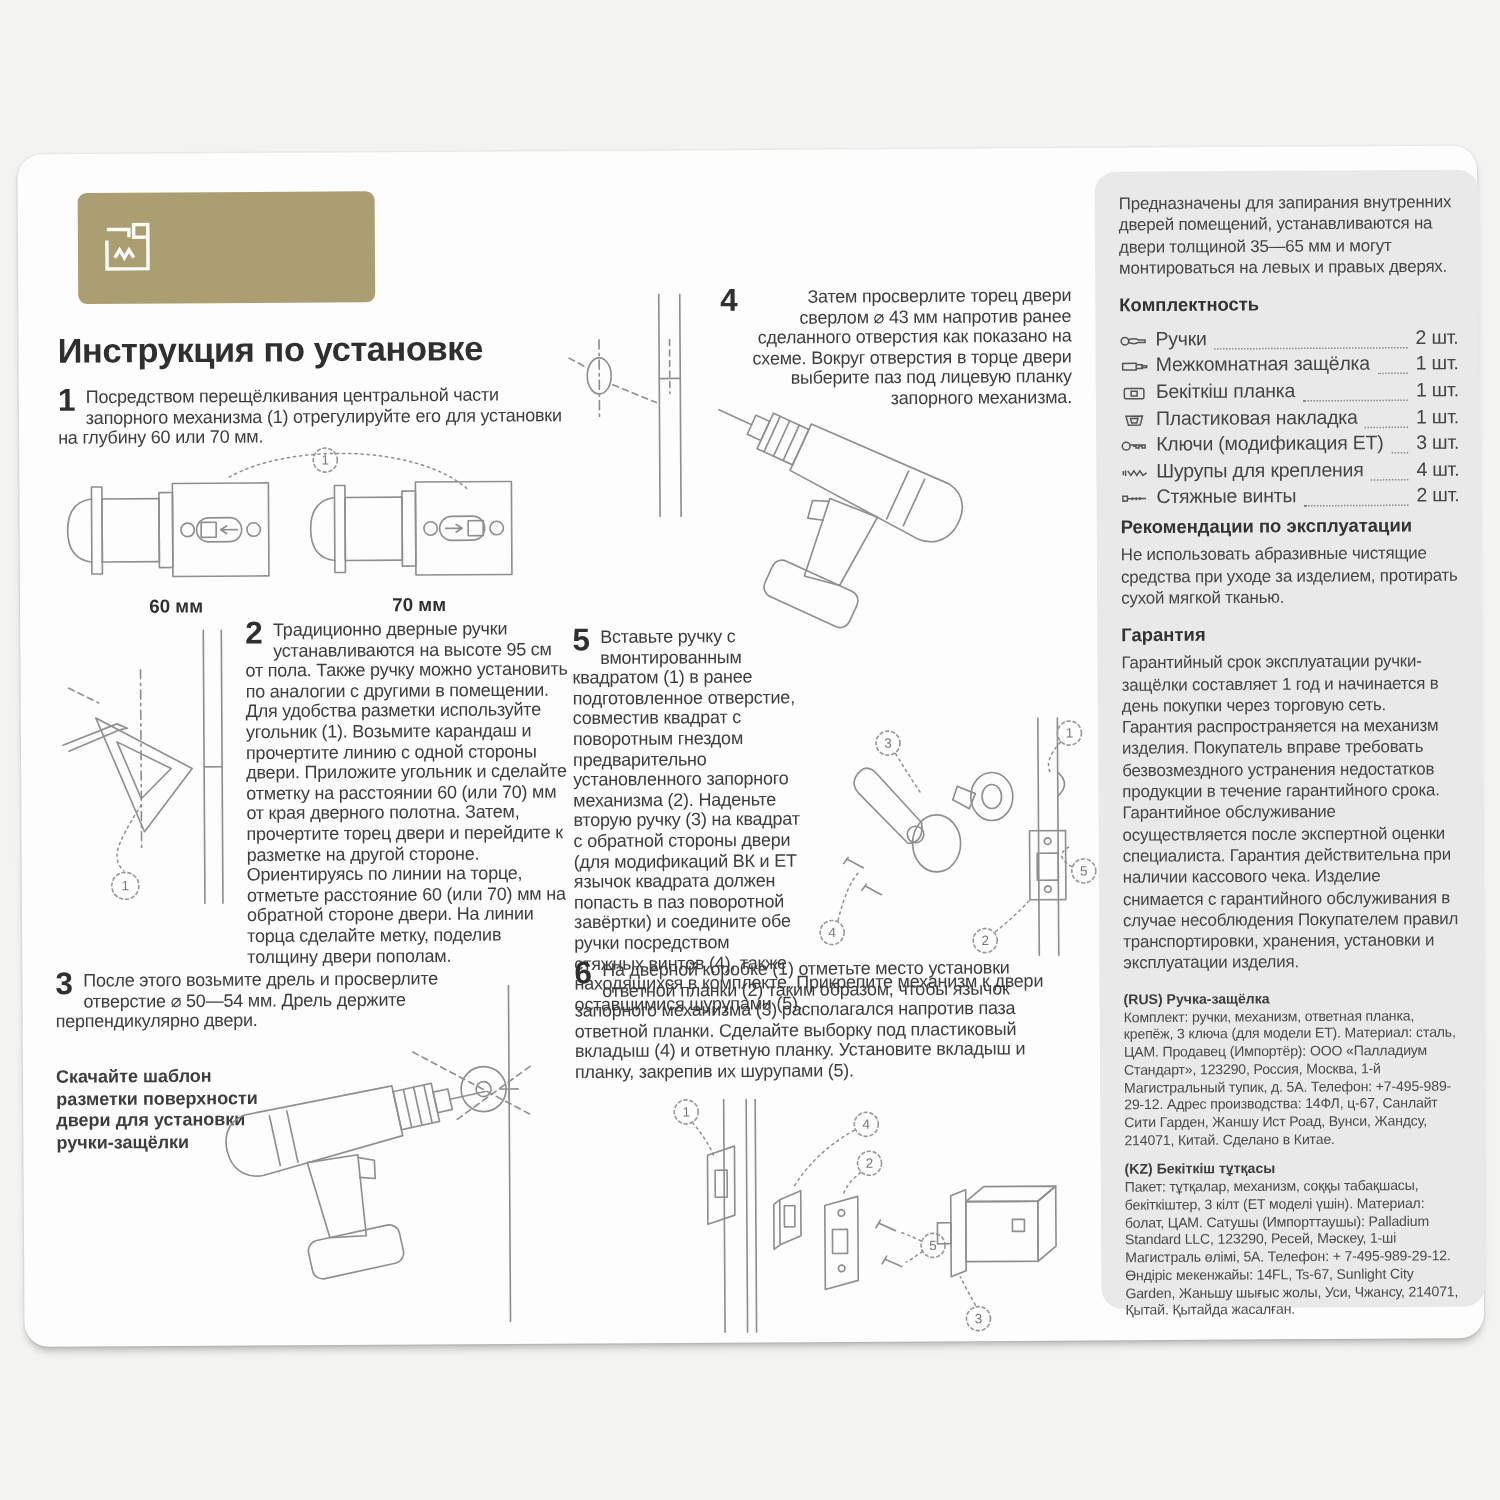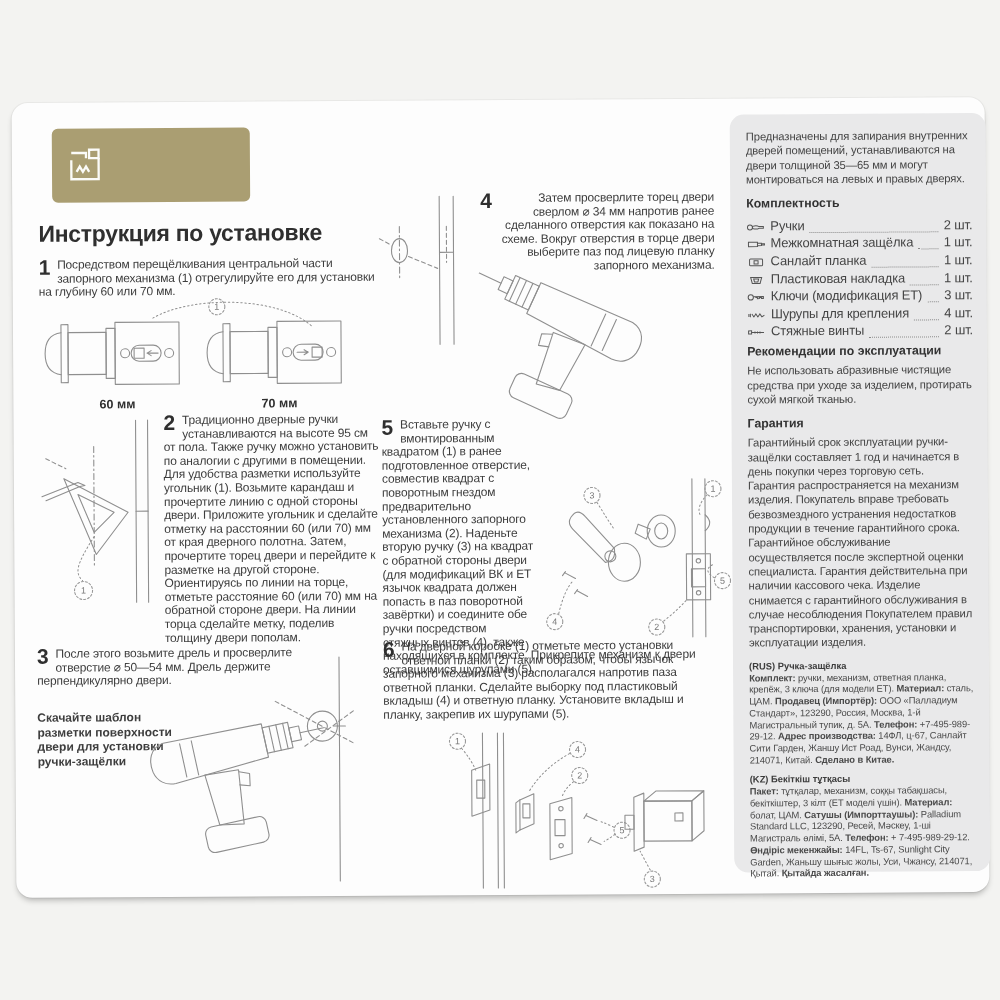--- a/index.html
+++ b/index.html
@@ -27,21 +27,21 @@
   .panel .pbody{margin:0 0 10px;font-size:11.3px;line-height:14.3px;letter-spacing:-.15px;}
   .panel h3{margin:6px 0 5px;font-size:12.3px;color:#333;}
   .klist{margin-bottom:4px;}
   .krow{display:flex;align-items:flex-end;height:17.6px;font-size:13px;letter-spacing:-.15px;}
   .krow .kicon{width:24px;flex:none;display:flex;align-items:center;}
   .krow .dots{flex:1;border-bottom:1.3px dotted #8a8a8a;height:11px;margin:0 5px 0 5px;}
   .krow .qty{flex:none;}
   .fine{margin-top:10px;}
   .ftitle{margin:8px 0 1px;font-size:9.4px;font-weight:700;color:#3c3c3c;}
   .fbody{margin:0;font-size:9.4px;line-height:11.7px;letter-spacing:-.1px;color:#4a4a4a;}
-  .fbody b{font-weight:700;margin-top:44px;}
+  .fbody b{font-weight:400;margin-top:44px;}
   
   svg.ill path,svg.ill rect,svg.ill circle,svg.ill ellipse,svg.ill line,svg.ill polygon,svg.ill polyline{
       stroke:#8f8f8f;fill:none;stroke-width:1.1;stroke-linecap:round;stroke-linejoin:round;}
   svg.ill .dash{stroke-dasharray:4,3;}
   svg.ill .dashdot{stroke-dasharray:6,3,1.5,3;}
   svg.ill .dot{stroke-dasharray:1.5,2.6;stroke-width:1;}
   svg.ill .cnum{stroke:none;fill:#777;font-size:9px;font-weight:400;text-anchor:middle;}
   svg.ill .lbl{stroke:none;fill:#2f2f2f;font-size:12.5px;font-weight:700;text-anchor:middle;}
   svg.ill .co{stroke:#999;stroke-dasharray:2,2;fill:none;}
   .logo-mark path,.logo-mark rect{stroke:#fbfbf8;fill:none;stroke-width:2.2;}
@@ -149,21 +149,21 @@
   <svg class="abs ill" style="left:365px;top:88px;" width="106" height="168" viewBox="0 0 106 168">
     <path d="M62,8 V156"></path>
         <path d="M76,8 V156"></path>
     <path class="dash" d="M69,38 V74"></path>
     <path d="M62,64 H76"></path>
     <ellipse cx="22" cy="62" rx="8" ry="12"></ellipse>
     <path class="dashdot" d="M22,38 V90"></path>
     <path class="dash" d="M2,50 L13,56 M31,68 L60,80"></path>
   </svg>
   <div class="abs step right" style="left:468px;top:92px;width:234px;">
-    <p><b class="snum">4</b><span>Затем просверлите торец двери сверлом ⌀ 34 мм напротив ранее сделанного отверстия как показано на схеме. Вокруг отверстия в торце двери выберите паз под лицевую планку запорного механизма.</span></p>
+    <p><b class="snum">4</b><span>Затем просверлите торец двери сверлом ⌀ 43 мм напротив ранее сделанного отверстия как показано на схеме. Вокруг отверстия в торце двери выберите паз под лицевую планку запорного механизма.</span></p>
   </div>
   <svg class="abs ill" style="left:398px;top:135px;" width="245" height="300" viewBox="0 0 245 300">
     <use href="#drillbase" transform="translate(238,96) rotate(25) scale(-1,1)"></use>
   </svg>
 
   <div class="abs step" style="left:368px;top:318px;width:350px;">
     <svg class="ill" width="192" height="178" viewBox="0 0 192 178" style="float:right;margin:52px 0 0 6px;">
       <path d="M152,10 V168"></path>
           <path d="M165,10 V168"></path>
       <path d="M165,46 q9,8 0,16"></path>
@@ -263,21 +263,21 @@
             <span class="dots"></span>
             <span class="qty">1 шт.</span>
           </div>
           <div class="krow">
             <span class="kicon">
               <svg width="20" height="12" viewBox="0 0 20 12" style="stroke:#555;fill:none;stroke-width:1;">
                 <rect x="3" y="2.6" width="13" height="6.8" rx="1"></rect>
                 <rect x="7.5" y="4.4" width="4" height="3.2"></rect>
               </svg>
             </span>
-            <span>Санлайт планка</span>
+            <span>Бекіткіш планка</span>
             <span class="dots"></span>
             <span class="qty">1 шт.</span>
           </div>
           <div class="krow">
             <span class="kicon">
               <svg width="20" height="12" viewBox="0 0 20 12" style="stroke:#555;fill:none;stroke-width:1;">
                 <path d="M4,3 h11 l-1.6,6 h-7.8 z"></path>
                 <path d="M7,4.5 h5 l-0.8,3 h-3.4 z"></path>
               </svg>
             </span>

